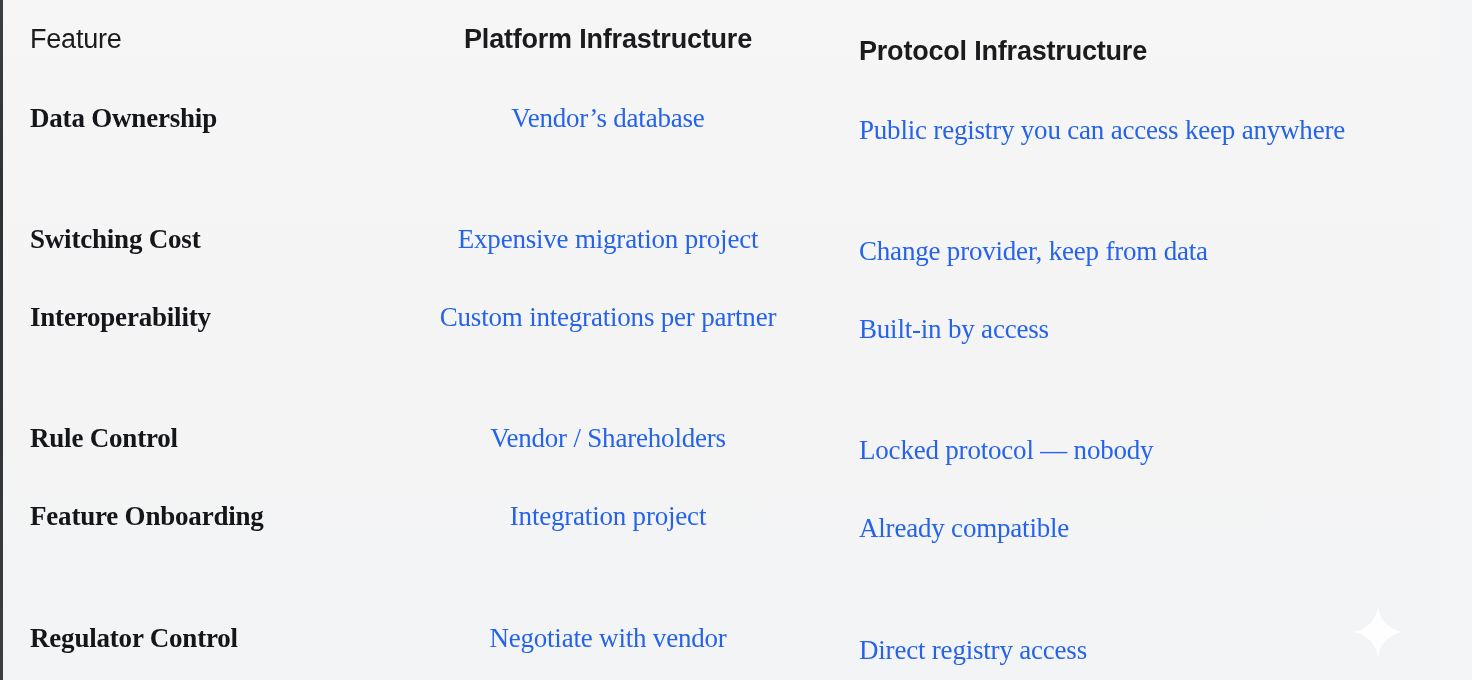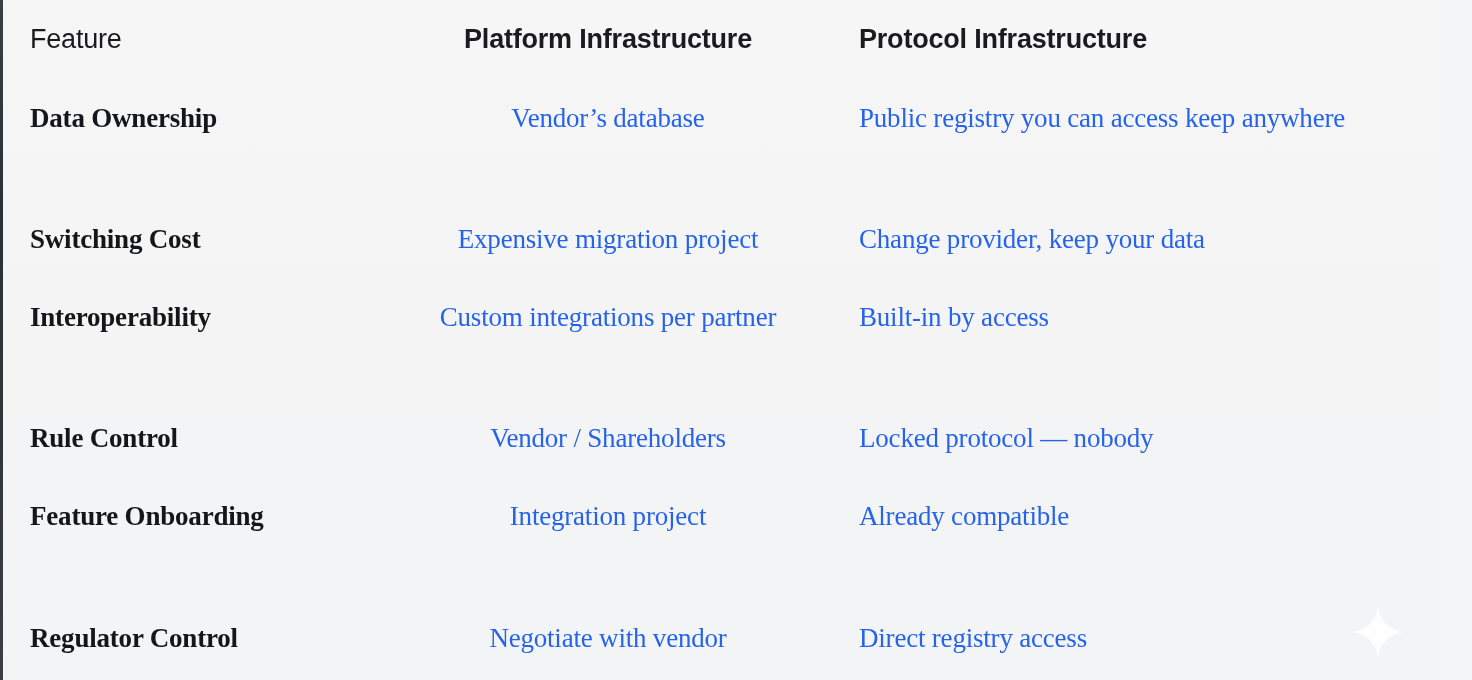--- a/index.html
+++ b/index.html
@@ -51,21 +51,21 @@
   }
 
   .cell {
     position: absolute;
     top: 0;
     box-sizing: border-box;
   }
 
   .col-0 { left: 30px;  width: 330px; }
   .col-1 { left: 373px; width: 470px; text-align: center; }
-  .col-2 { left: 859px; width: 520px; }
+  .col-2 { left: 859px; width: 520px; margin-top: 12px; }
 
   
   .hdr { top: 20px; }
   .hdr .cell {
     font-size: 27px;
     line-height: 38px;
     color: #1b1b1d;
     letter-spacing: -0.2px;
   }
   .hdr .col-0 { font-weight: 400; }
@@ -125,21 +125,21 @@
 
     <div class="row brow r0">
       <div class="cell col-0">Data Ownership</div>
       <div class="cell col-1">Vendor’s database</div>
       <div class="cell col-2">Public registry you can access keep anywhere</div>
     </div>
 
     <div class="row brow r1">
       <div class="cell col-0">Switching Cost</div>
       <div class="cell col-1">Expensive migration project</div>
-      <div class="cell col-2">Change provider, keep your data</div>
+      <div class="cell col-2">Change provider, keep from data</div>
     </div>
 
     <div class="row brow r2">
       <div class="cell col-0">Interoperability</div>
       <div class="cell col-1">Custom integrations per partner</div>
       <div class="cell col-2">Built-in by access</div>
     </div>
 
     <div class="row brow r3">
       <div class="cell col-0">Rule Control</div>

